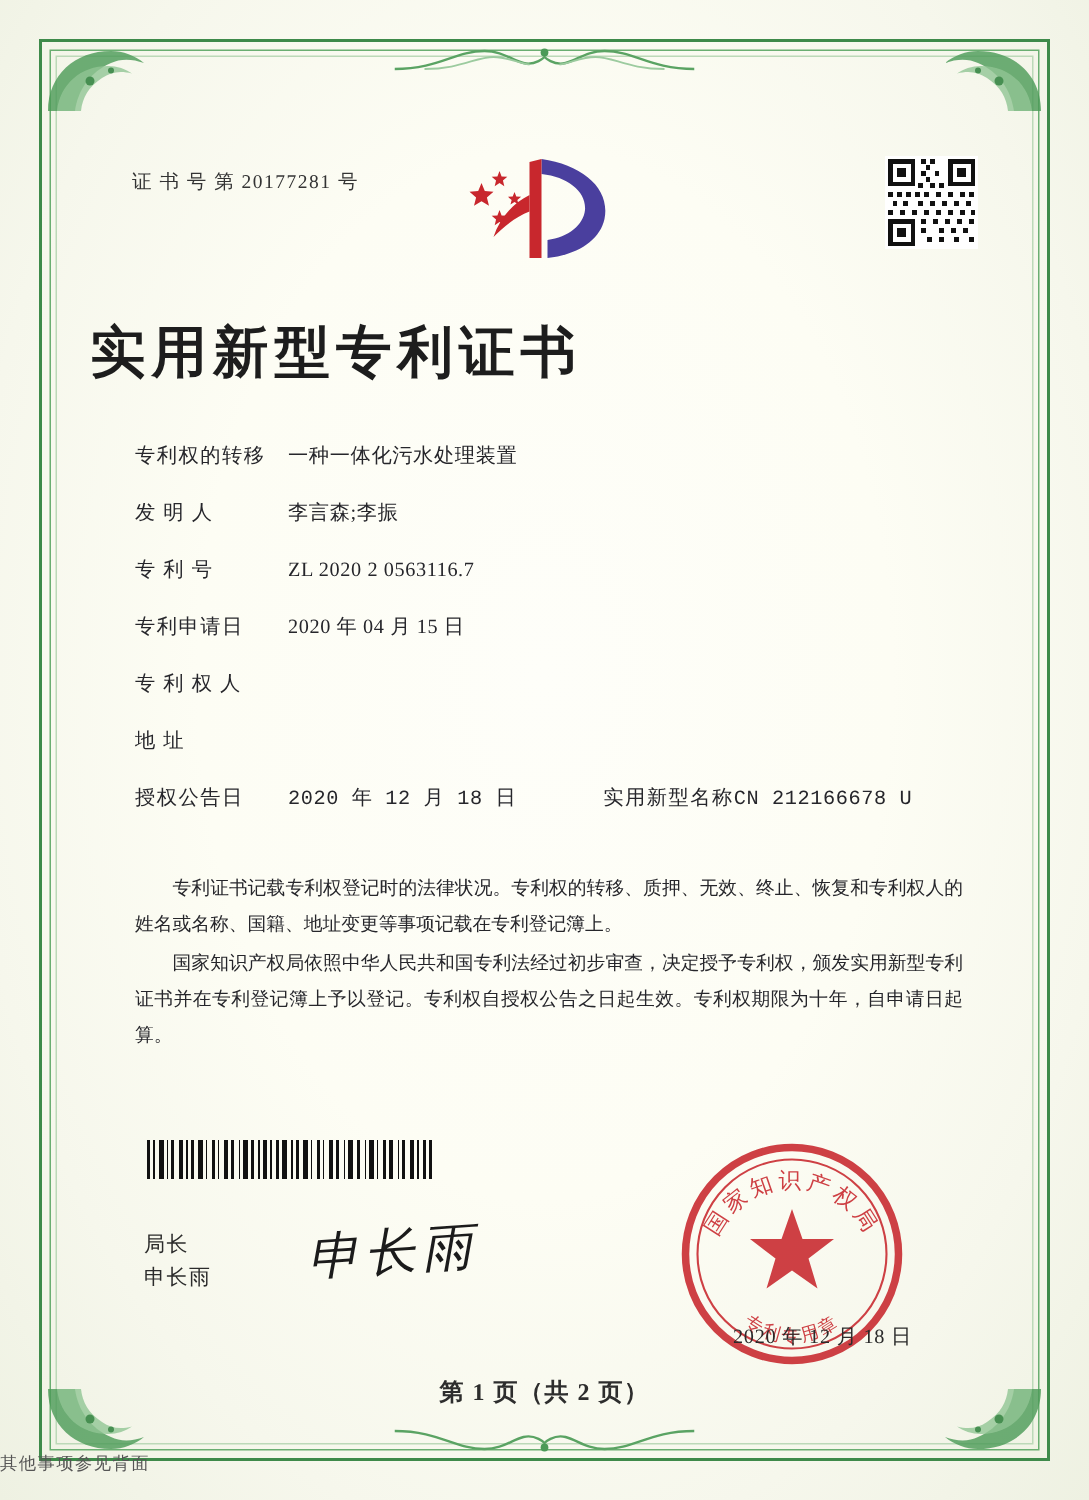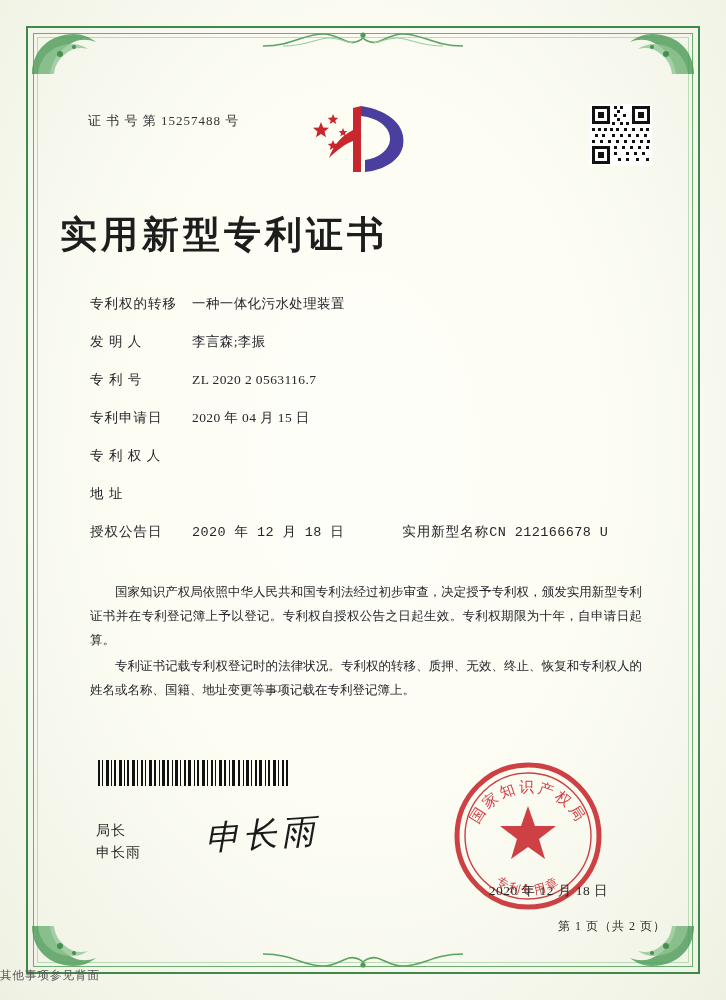--- a/index.html
+++ b/index.html
@@ -177,24 +177,25 @@
     right: 58px;
     top: 822px;
     font-size: 13.5px;
     color: #2a2a2a;
     letter-spacing: 0.5px;
   }
   .page-no {
     position: absolute;
     left: 0; right: 0;
     top: 858px;
-    text-align: right;
-    font-size: 12px;
+    text-align: center;
+    font-size: 16px;
     color: #2d2d2d;
     letter-spacing: 1px;
+    font-weight: bold;
   }
   .footer-note {
     position: absolute;
     left: 0; right: 0;
     top: 968px;
     font-size: 11.5px;
     color: #555;
     letter-spacing: 1px;
   }
 </style>
@@ -250,21 +251,21 @@
   </div>
   <div class="edge-orn edge-bottom">
     <svg viewBox="0 0 200 24" width="200" height="24">
       <path d="M0 18 C30 18 40 6 60 6 C72 6 78 12 86 14 C94 16 100 10 100 10 C100 10 106 16 114 14 C122 12 128 6 140 6 C160 6 170 18 200 18" fill="none" stroke="#5aa363" stroke-width="1.6"></path>
       <circle cx="100" cy="7" r="2.6" fill="#4b9a57"></circle>
     </svg>
   </div>
 
   <div class="content">
 
-    <div class="cert-no">证 书 号 第 15257488 号</div>
+    <div class="cert-no">证 书 号 第 20177281 号</div>
 
     <div class="logo">
       <svg viewBox="0 0 120 78" width="120" height="78">
 
         <path d="M58 6 C86 10 104 26 100 46 C97 60 82 70 62 72 L62 60 C76 58 86 50 87 40 C88 28 76 18 58 16 Z" fill="#4a3f9e"></path>
 
         <path d="M50 8 L58 6 L58 72 L50 72 Z" fill="#c8272d"></path>
 
         <path d="M50 30 C38 36 30 46 26 58 C34 50 42 44 50 41 Z" fill="#c8272d"></path>
 
@@ -368,22 +369,22 @@
       <div class="field-row split">
         <span class="field-label">授权公告日</span>
         <span class="field-value">2020 年 12 月 18 日</span>
         <span class="gap"></span>
         <span class="field-label" style="min-width:78px">实用新型名称</span>
         <span class="field-value">CN 212166678 U</span>
       </div>
     </div>
 
     <div class="para">
+      <p>专利证书记载专利权登记时的法律状况。专利权的转移、质押、无效、终止、恢复和专利权人的姓名或名称、国籍、地址变更等事项记载在专利登记簿上。</p>
       <p>国家知识产权局依照中华人民共和国专利法经过初步审查，决定授予专利权，颁发实用新型专利证书并在专利登记簿上予以登记。专利权自授权公告之日起生效。专利权期限为十年，自申请日起算。</p>
-      <p>专利证书记载专利权登记时的法律状况。专利权的转移、质押、无效、终止、恢复和专利权人的姓名或名称、国籍、地址变更等事项记载在专利登记簿上。</p>
     </div>
 
     <div class="barcode">
       <svg viewBox="0 0 190 26" width="190" height="26" shape-rendering="crispEdges">
         <rect width="190" height="26" fill="#ffffff" opacity="0"></rect>
         <g fill="#111">
           <rect x="0" y="0" width="2" height="26"></rect>
             <rect x="4" y="0" width="1" height="26"></rect>
           <rect x="8" y="0" width="3" height="26"></rect>
             <rect x="13" y="0" width="1" height="26"></rect>

